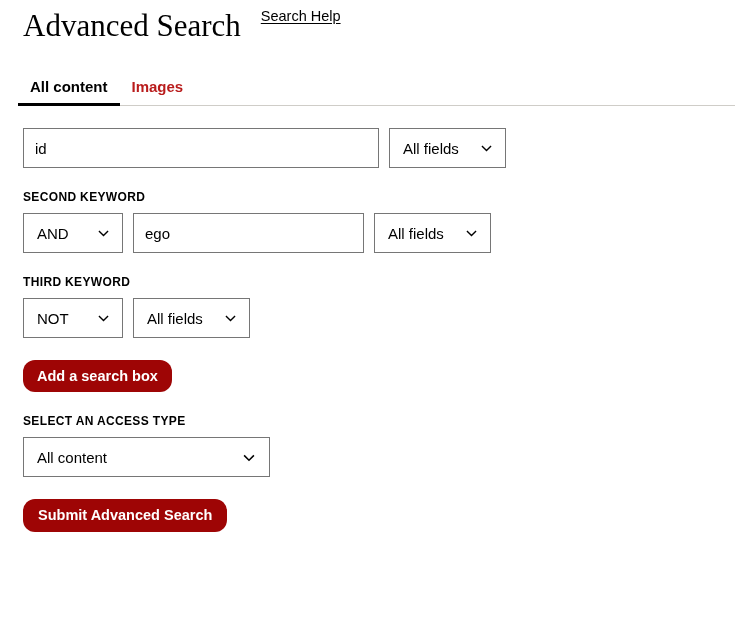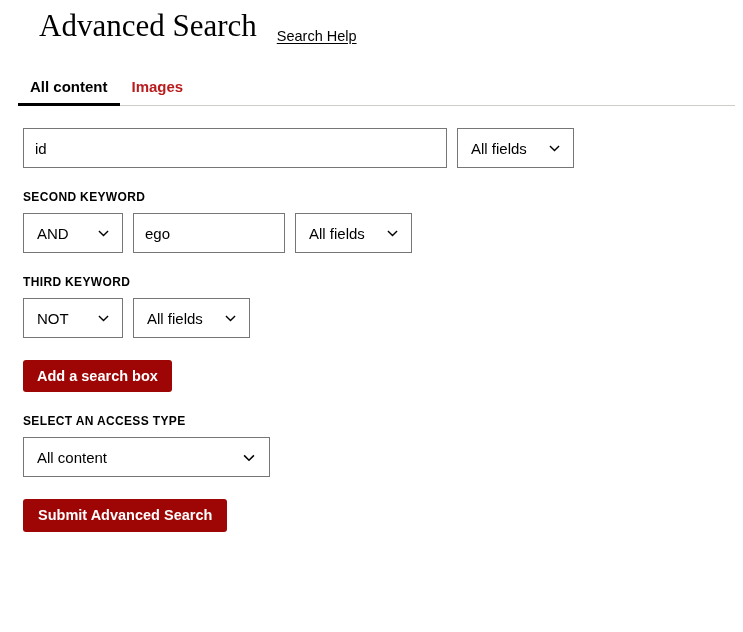--- a/index.html
+++ b/index.html
@@ -12,22 +12,22 @@
     height: 632px;
     font-family: "Liberation Sans", sans-serif;
     color: #000000;
     overflow: hidden;
     position: relative;
   }
 
   
   .header {
     display: flex;
-    align-items: flex-end;
-    padding: 8px 0 0 39px;
+    align-items: flex-start;
+    padding: 8px 0 0 23px;
   }
   .page-title {
     font-family: "Liberation Serif", serif;
     font-size: 31px;
     font-weight: 400;
     line-height: 36px;
     letter-spacing: 0px;
     color: #000;
     margin: 0;
     white-space: nowrap;
@@ -123,34 +123,34 @@
   .chev {
     display: inline-block;
     width: 13px;
     height: 13px;
     flex: 0 0 auto;
   }
   .chev svg { display:block; }
 
   
   .kw-row { margin-top: 9px; }
-  .kw-input { width: 424px; }
+  .kw-input { width: 356px; }
   .kw-select { width: 117px; margin-left: 10px; }
 
   
   .op-select { width: 100px; }
-  .kw2-input { width: 152px; margin-left: 10px; }
+  .kw2-input { width: 231px; margin-left: 10px; }
   .kw2-select { width: 117px; margin-left: 10px; }
 
   .section { margin-top: 22px; }
 
   
   .btn {
     border: none;
-    border-radius: 3px;
+    border-radius: 12px;
     color: #ffffff;
     font-family: "Liberation Sans", sans-serif;
     font-weight: 700;
     font-size: 14.5px;
     cursor: pointer;
     display: inline-flex;
     align-items: center;
     justify-content: center;
     line-height: 1;
   }

